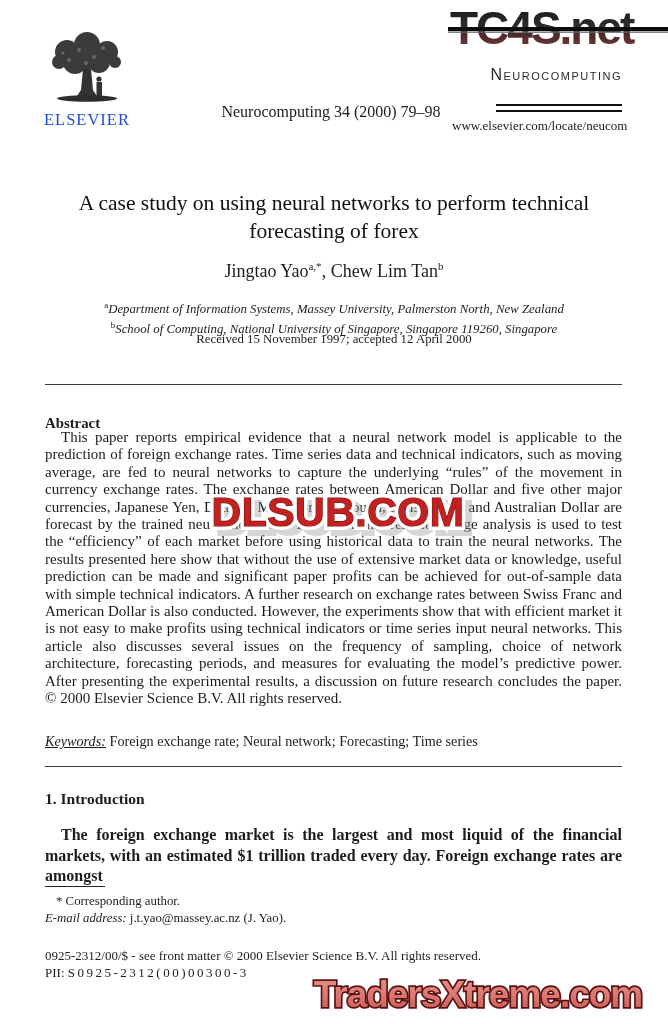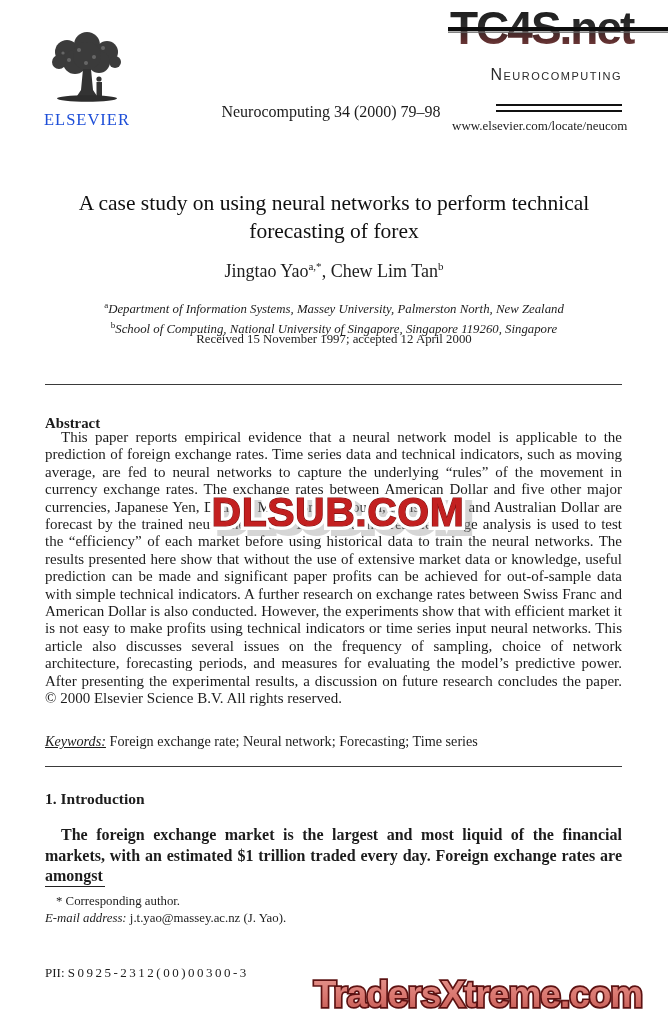--- a/index.html
+++ b/index.html
@@ -150,20 +150,21 @@
 
   <div id="intro-heading" class="abs">1.  Introduction</div>
   <div id="intro-text" class="abs">The foreign exchange market is the largest and most liquid of the financial markets, with an estimated $1 trillion traded every day. Foreign exchange rates are amongst</div>
 
   <div id="fn-rule" class="abs"></div>
   <div id="fn-corresponding" class="abs">* Corresponding author.</div>
   <div id="fn-email" class="abs">
     <span class="em-label">E-mail address:</span><span> j.t.yao@massey.ac.nz (J. Yao).</span>
   </div>
 
+  <div id="imprint-issn" class="abs">0925-2312/00/$ - see front matter  ©  2000 Elsevier Science B.V. All rights reserved.</div>
   <div id="imprint-pii" class="abs">
     <span>PII:</span>
     <span class="pii-value">S0925-2312(00)00300-3</span>
   </div>
 
   <svg id="tx-watermark" class="abs" width="392" height="52" viewBox="0 0 392 52">
     <defs>
       <linearGradient id="txGrad" x1="0" y1="0" x2="0" y2="1">
         <stop offset="0" stop-color="#e5968f"></stop>
         <stop offset="0.55" stop-color="#d9766f"></stop>

